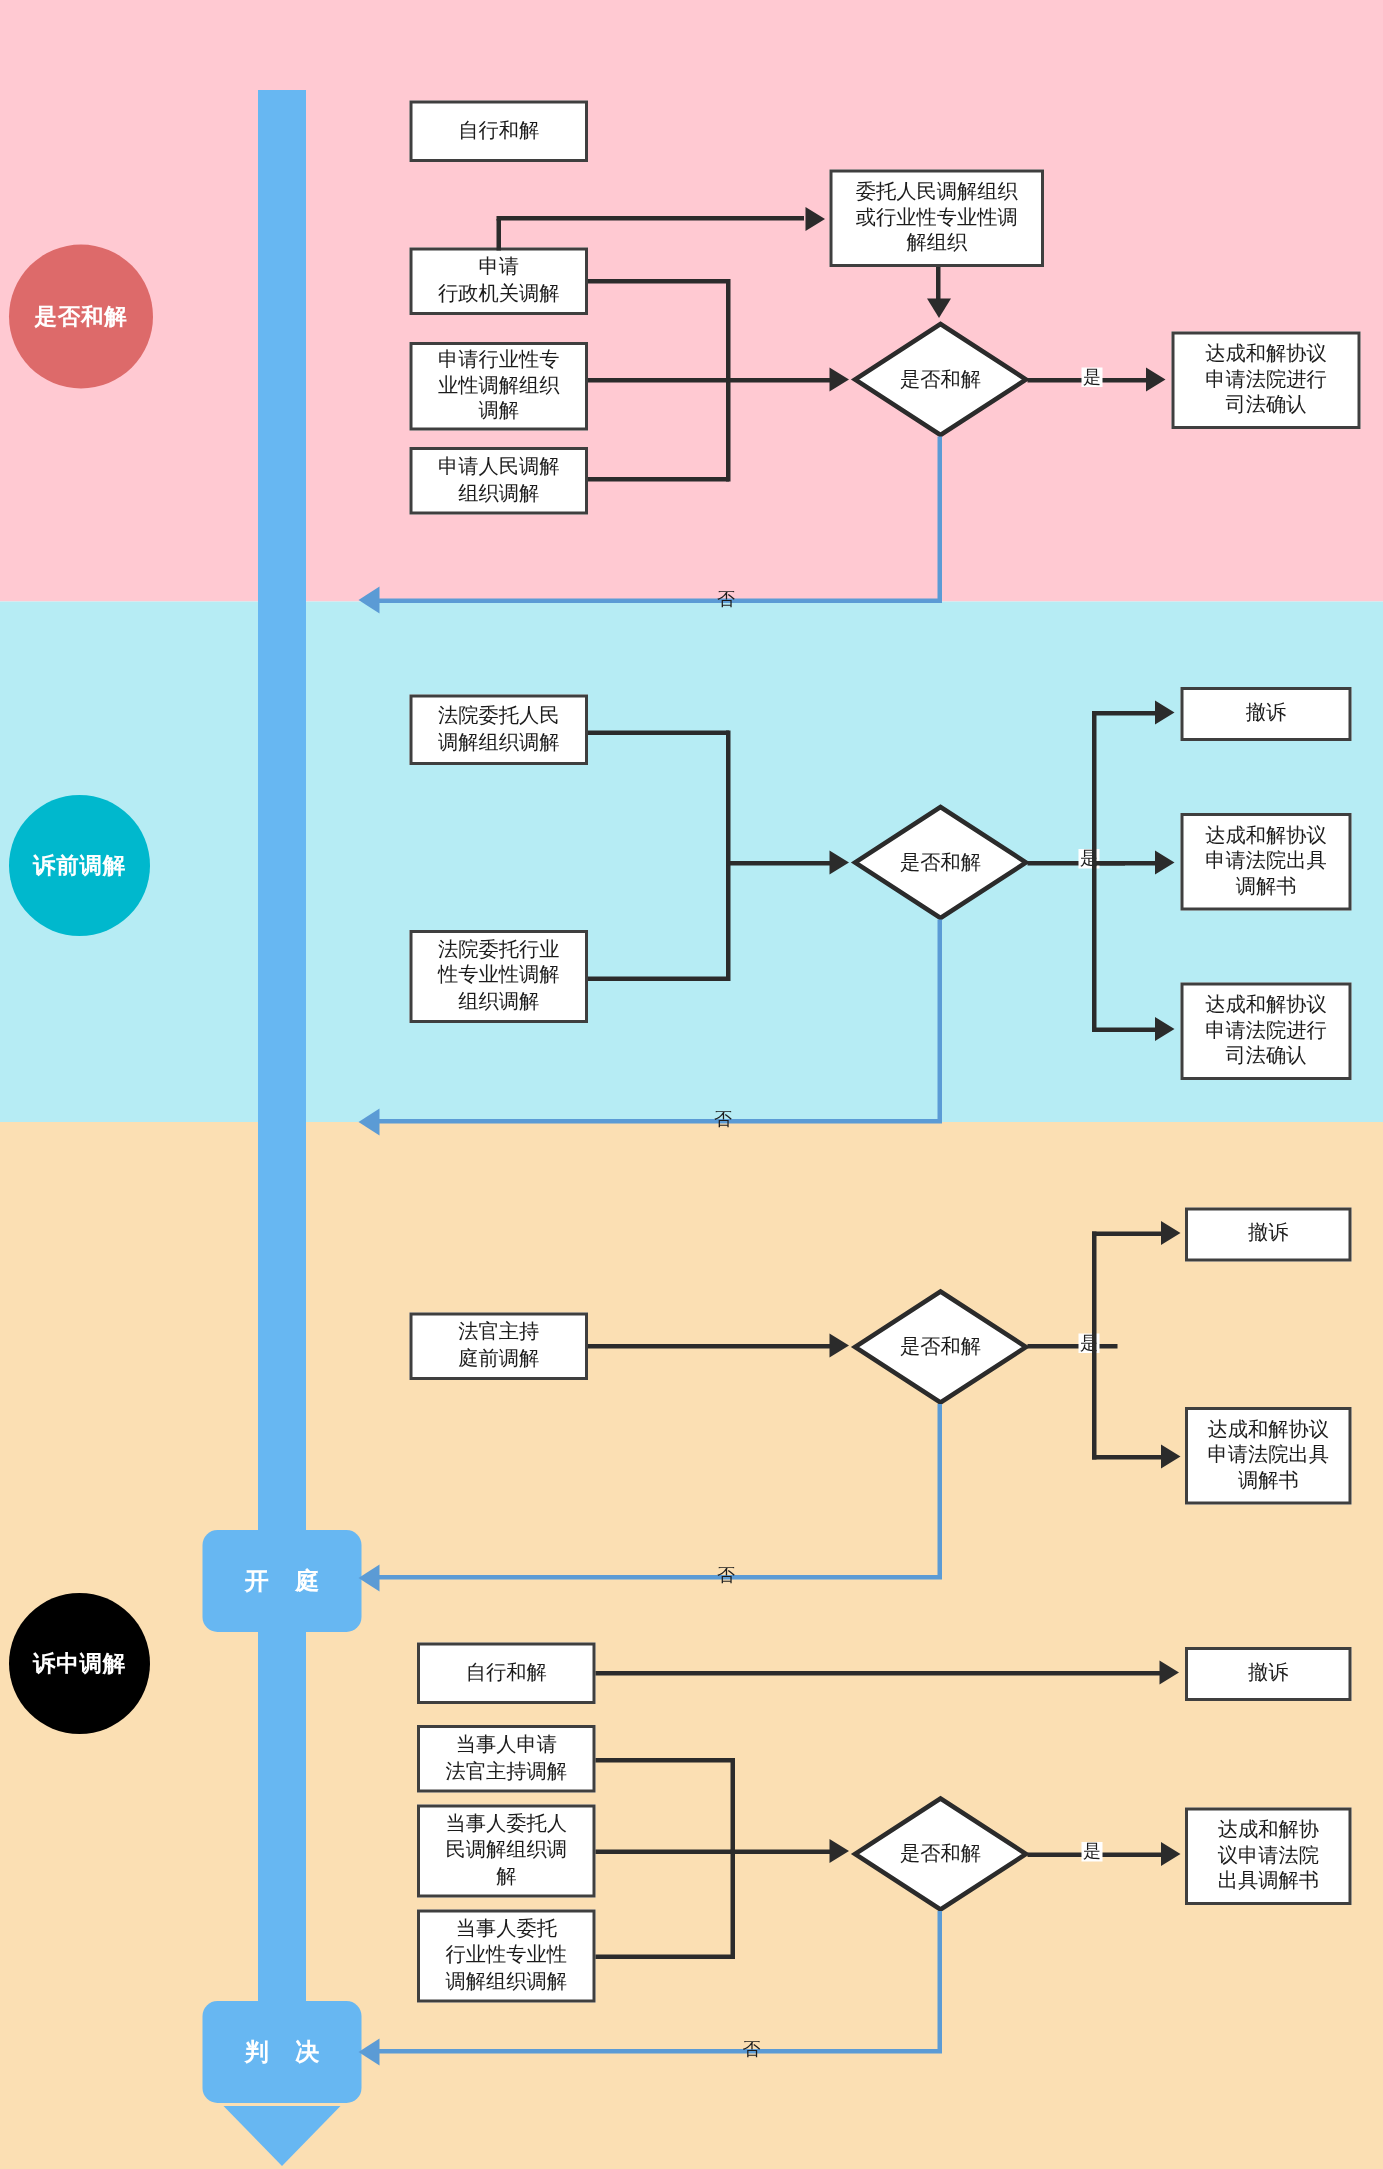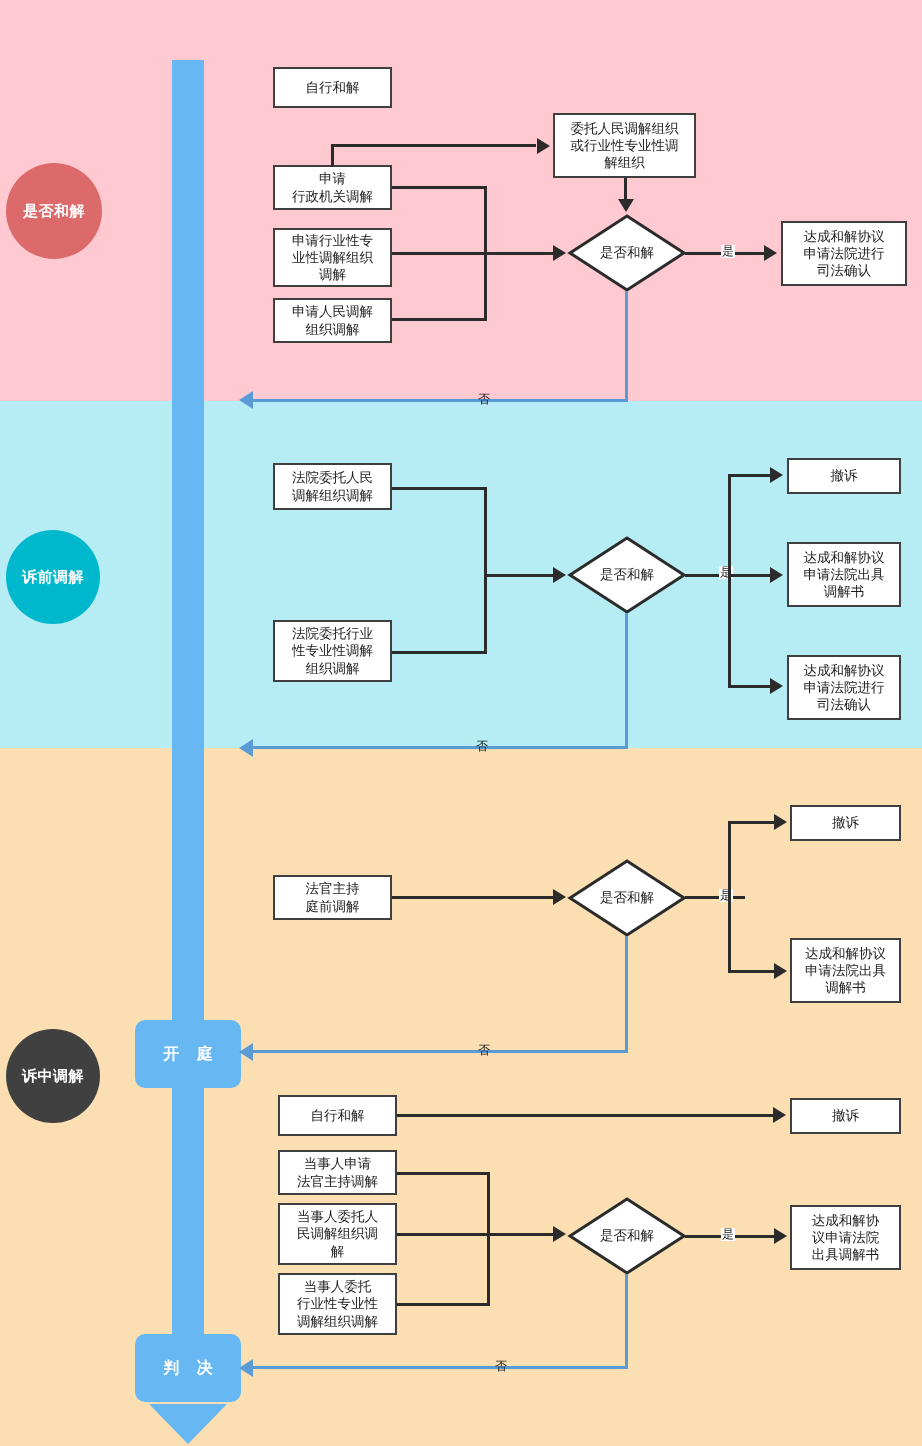--- a/index.html
+++ b/index.html
@@ -60,21 +60,21 @@
   <div class="band band-pink" style="top:0;height:401px;"></div>
   <div class="band band-cyan" style="top:401px;height:347px;"></div>
   <div class="band band-orange" style="top:748px;height:698px;"></div>
 
   <div class="stage-circle" style="left:6px;top:163px;width:96px;height:96px;background:#dd6a6a;">
     <span>是否和解</span>
   </div>
   <div class="stage-circle" style="left:6px;top:530px;width:94px;height:94px;background:#00b8cd;">
     <span>诉前调解</span>
   </div>
-  <div class="stage-circle" style="left:6px;top:1029px;width:94px;height:94px;background:#404040;">
+  <div class="stage-circle" style="left:6px;top:1062px;width:94px;height:94px;background:#000000;">
     <span>诉中调解</span>
   </div>
 
   <div class="spine" style="left:172px;top:60px;width:32px;height:1336px;"></div>
 
   <div class="spine-node" style="left:135px;top:1334px;width:106px;height:68px;">
     <span>判 决</span>
   </div>
   <div class="spine-node" style="left:135px;top:1020px;width:106px;height:68px;">
     <span>开 庭</span>

